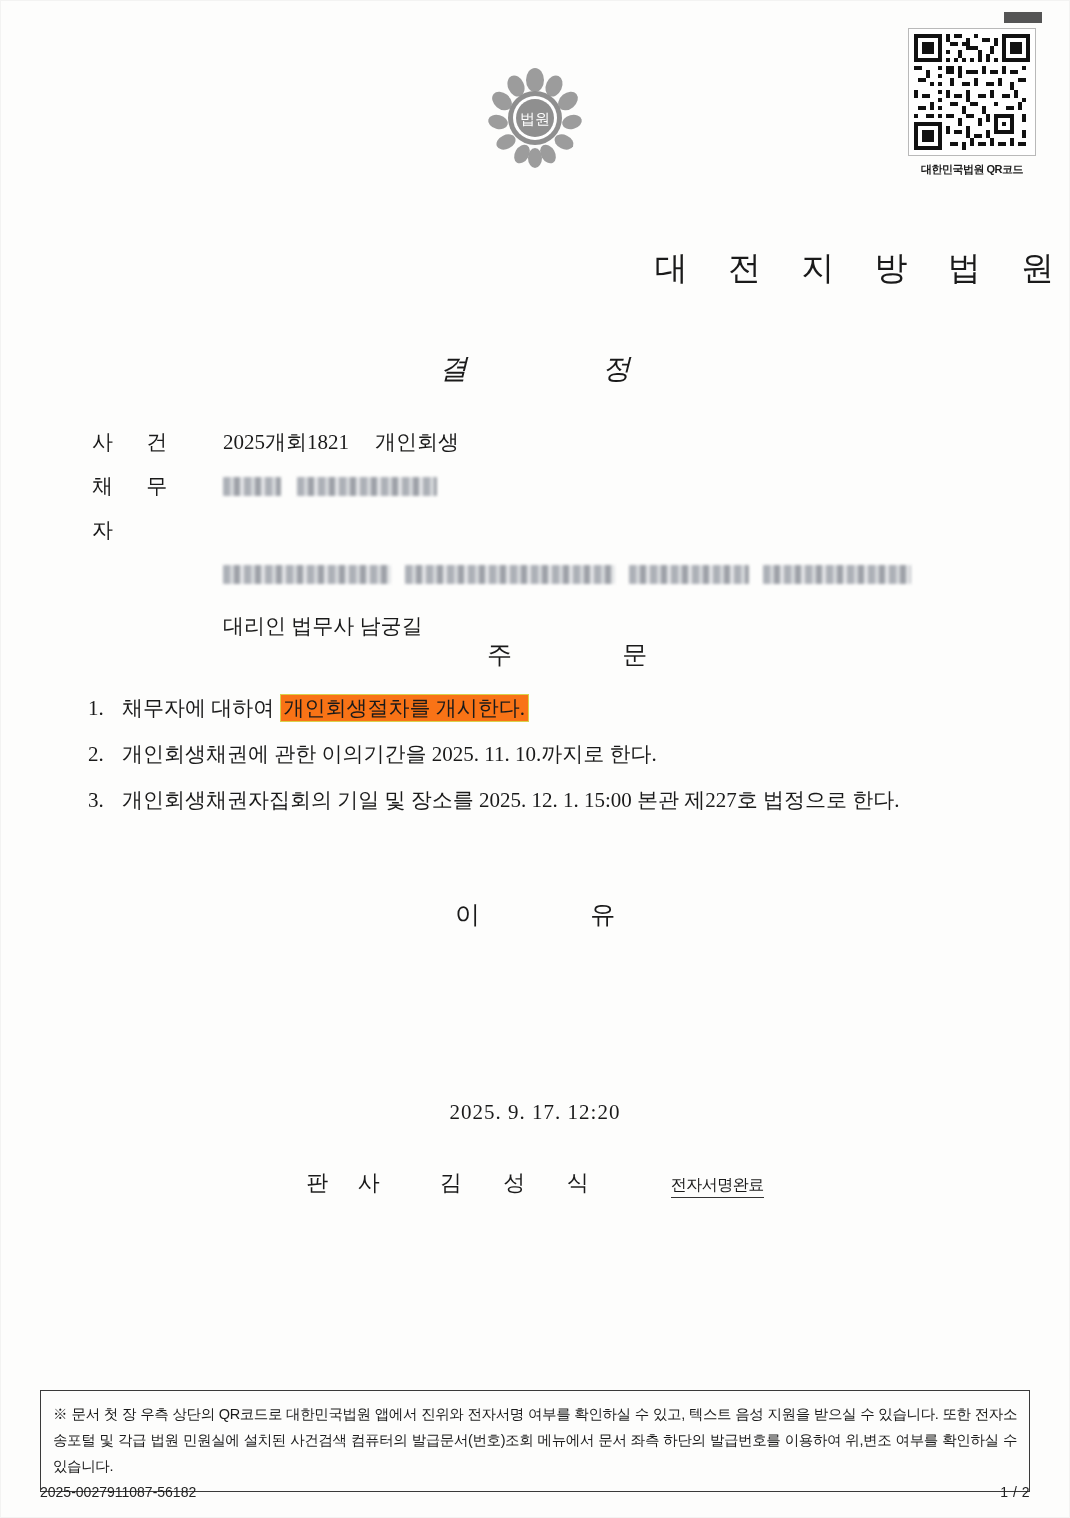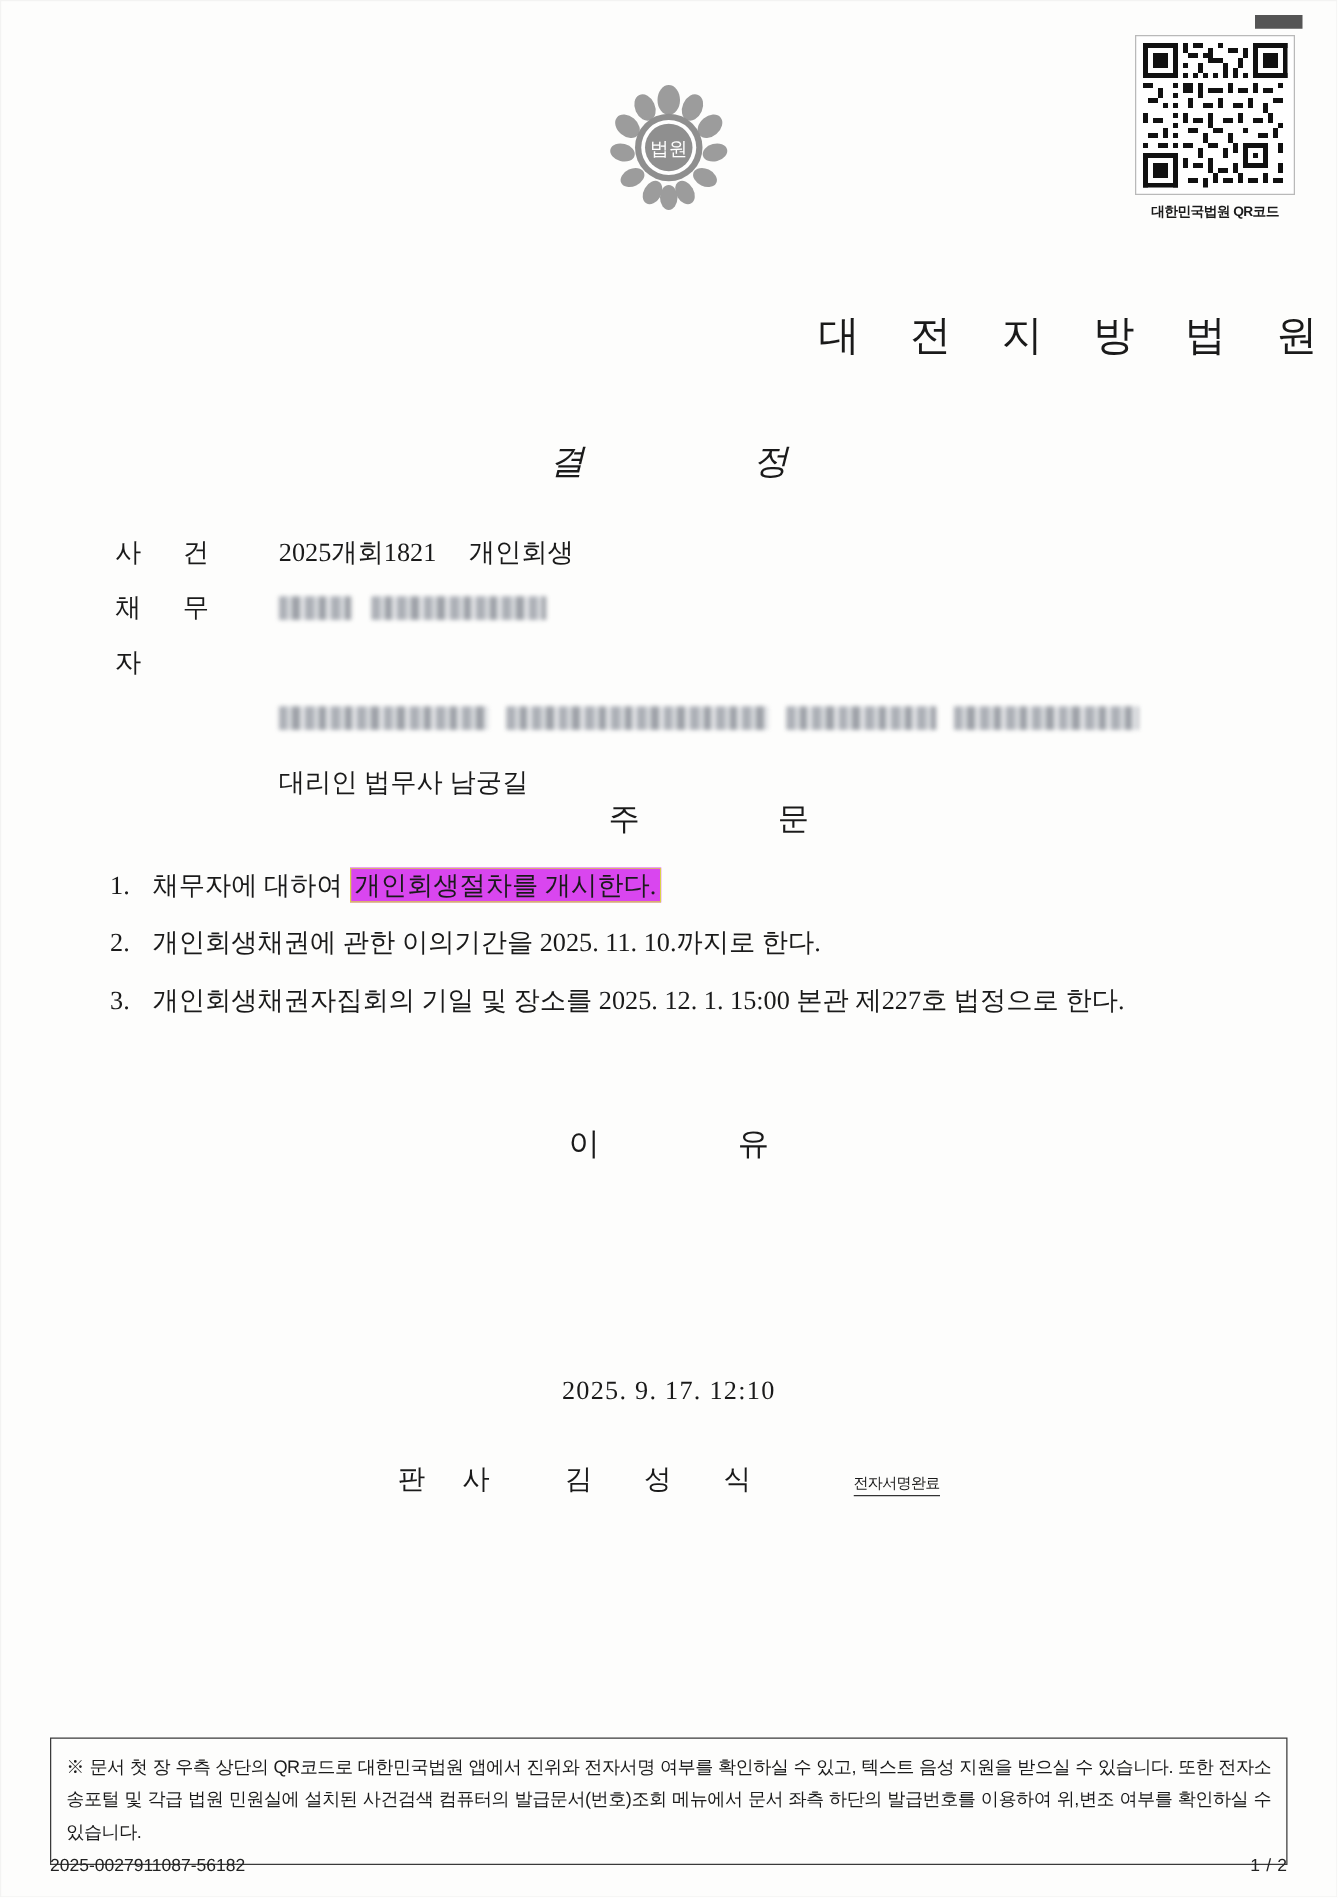--- a/index.html
+++ b/index.html
@@ -174,21 +174,21 @@
     display: flex;
     align-items: flex-start;
     margin-bottom: 2px;
   }
   .order-num {
     flex: 0 0 34px;
     width: 34px;
   }
   .order-text { flex: 1 1 auto; }
   .hl {
-    background: #d946ef;
+    background: #f97316;
     padding: 2px 4px;
     box-shadow: 0 0 0 1px #d9d14a inset;
     margin-top: 40px;
   }
 
   
   .reason-body {
     position: absolute;
     top: 942px;
     left: 92px;
@@ -218,21 +218,21 @@
     align-items: baseline;
     font-size: 22px;
   }
   .judge-label { letter-spacing: 12px; }
   .judge-name {
     margin-left: 48px;
     letter-spacing: 18px;
   }
   .esign {
     margin-left: 64px;
-    font-size: 12px;
+    font-size: 16px;
     border-bottom: 1px solid #333;
     padding-bottom: 1px;
     letter-spacing: -0.5px;
     font-family: "Liberation Sans", sans-serif;
   }
 
   
   .notice {
     position: absolute;
     left: 40px;
@@ -464,21 +464,21 @@
       <div class="order-text">개인회생채권에 관한 이의기간을 2025. 11. 10.까지로 한다.</div>
     </div>
     <div class="order-item">
       <div class="order-num">3.</div>
       <div class="order-text">개인회생채권자집회의 기일 및 장소를 2025. 12. 1. 15:00 본관 제227호 법정으로 한다.</div>
     </div>
   </div>
 
   <div class="section-head reason">이        유</div>
 
-  <div class="decision-date">2025. 9. 17. 12:10</div>
+  <div class="decision-date">2025. 9. 17. 12:20</div>
   <div class="judge-row">
     <span class="judge-label">판  사</span>
     <span class="judge-name">김 성 식</span>
     <span class="esign">전자서명완료</span>
   </div>
 
   <div class="notice">※ 문서 첫 장 우측 상단의 QR코드로 대한민국법원 앱에서 진위와 전자서명 여부를 확인하실 수 있고, 텍스트 음성 지원을 받으실 수 있습니다. 또한 전자소송포털 및 각급 법원 민원실에 설치된 사건검색 컴퓨터의 발급문서(번호)조회 메뉴에서 문서 좌측 하단의 발급번호를 이용하여 위,변조 여부를 확인하실 수 있습니다.</div>
 
   <div class="footer-row">
     <span>2025-0027911087-56182</span>

